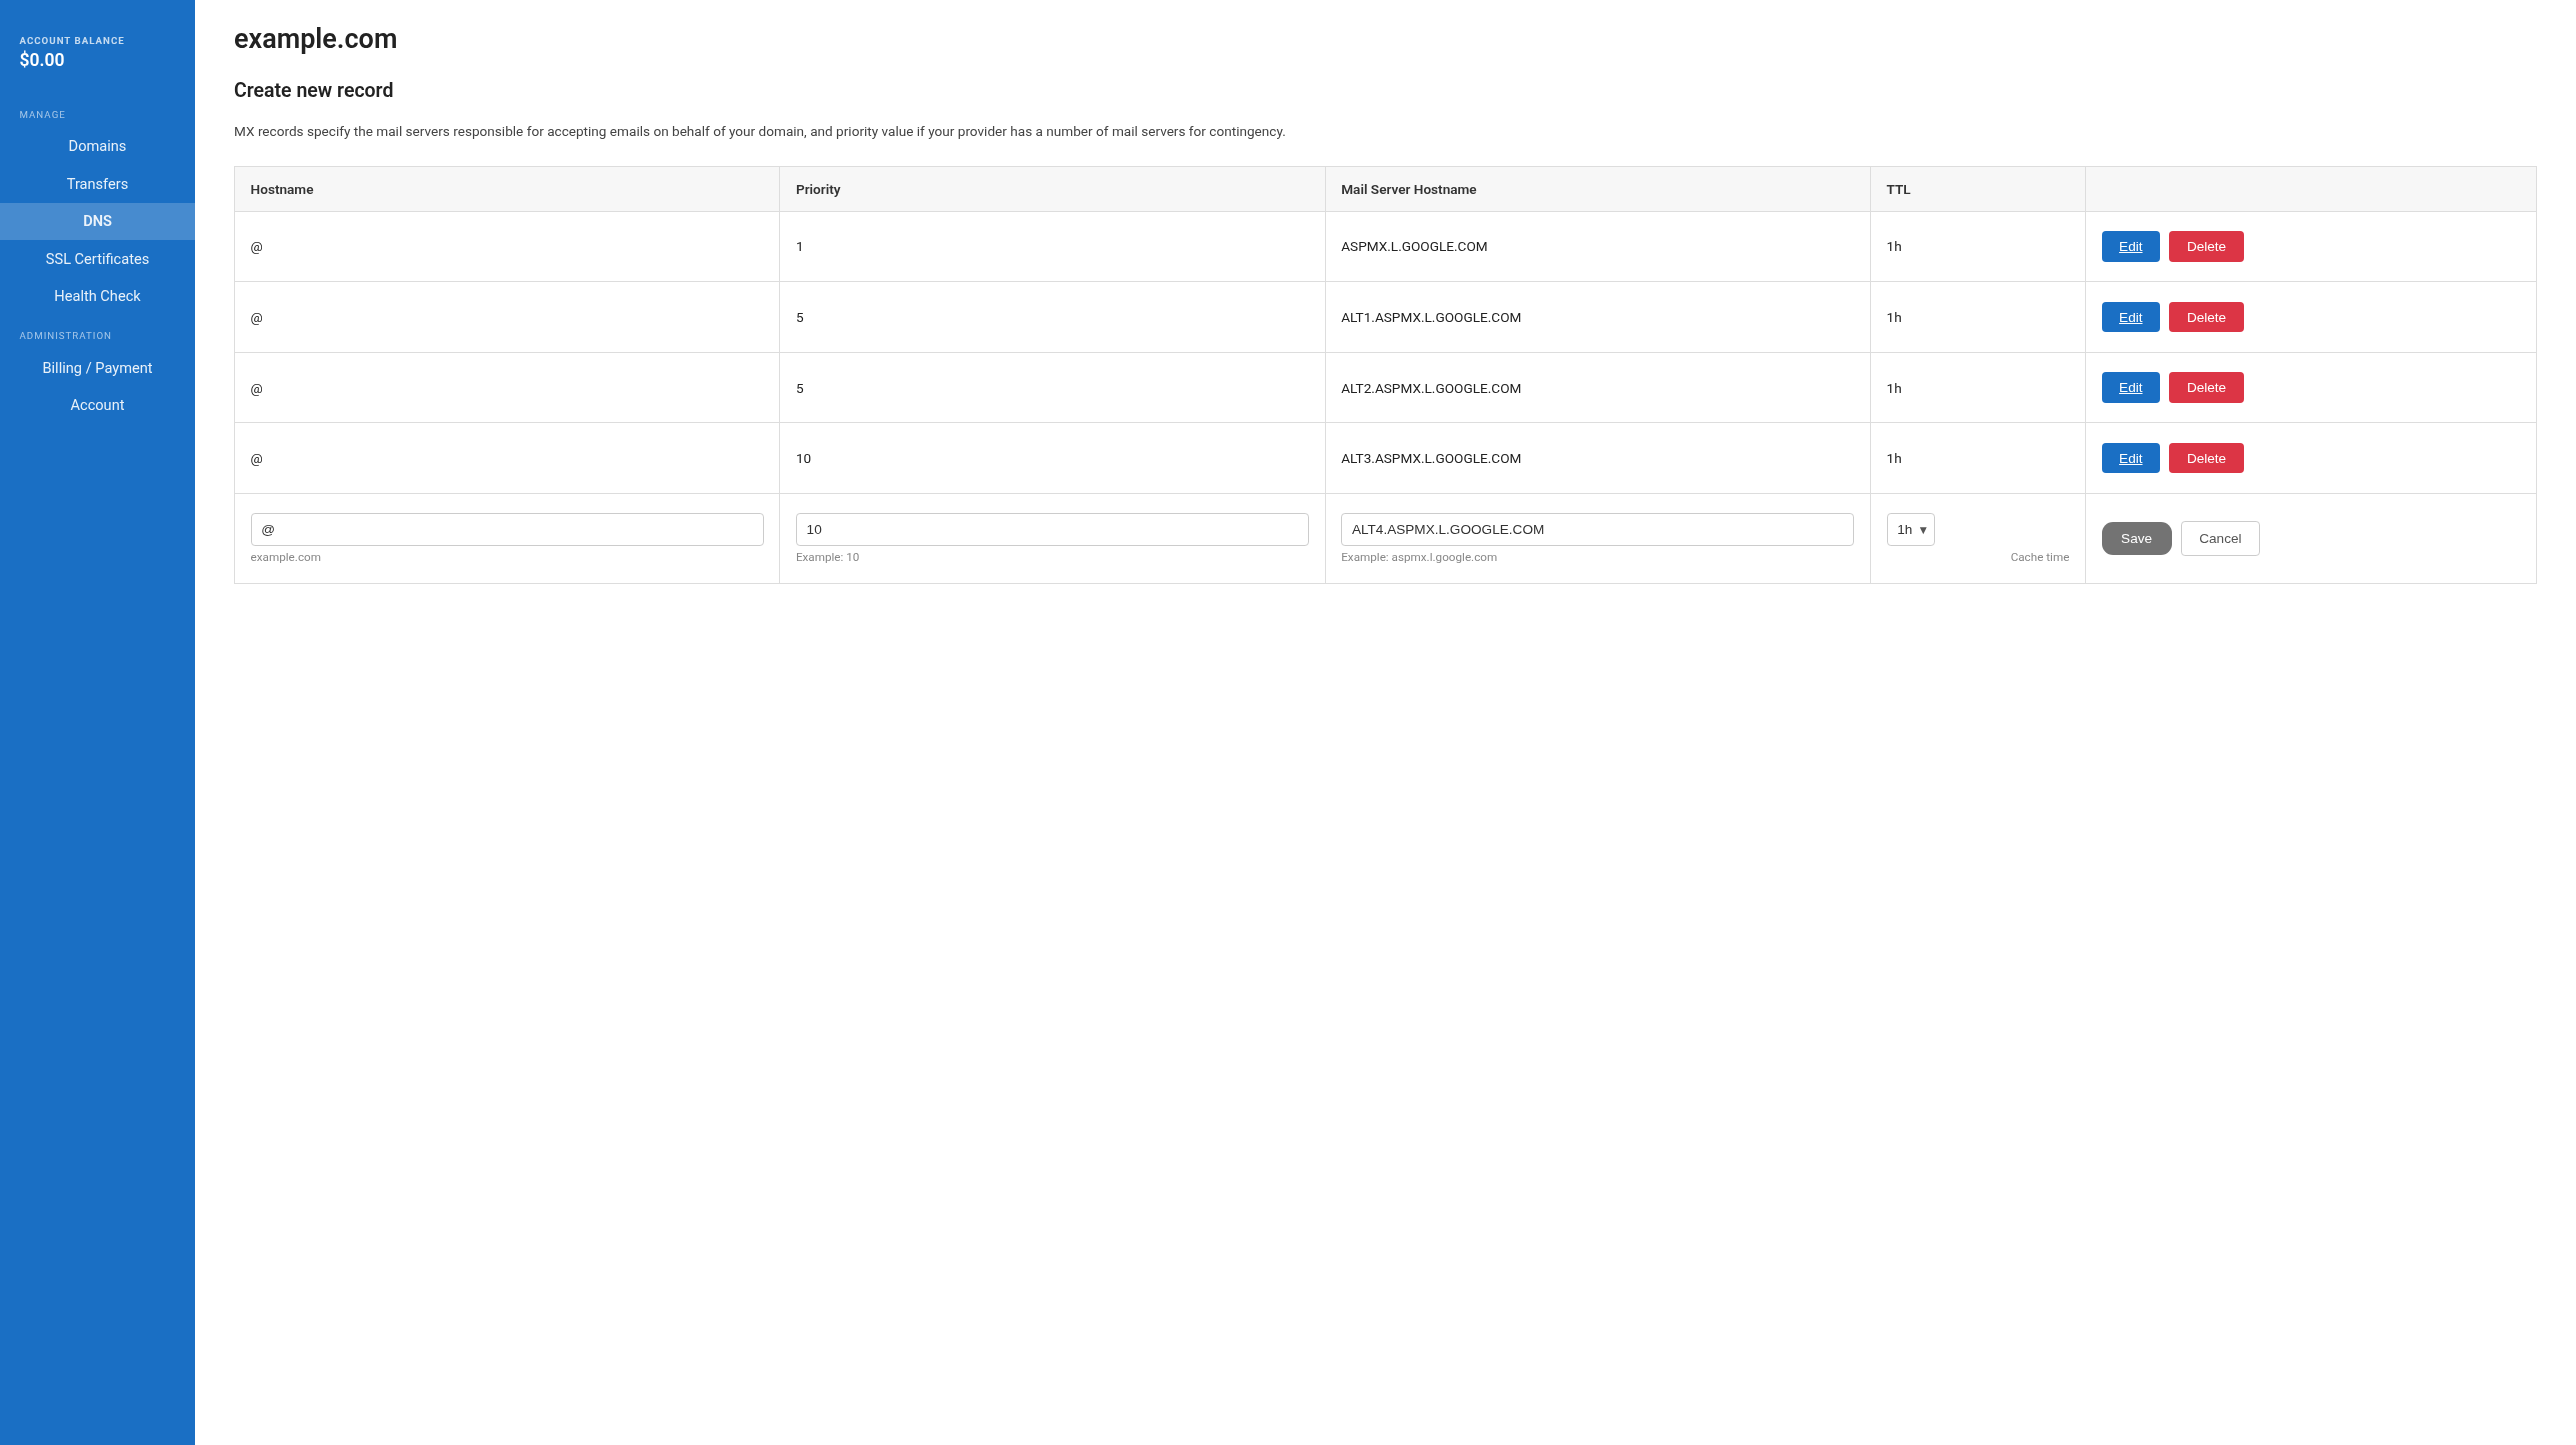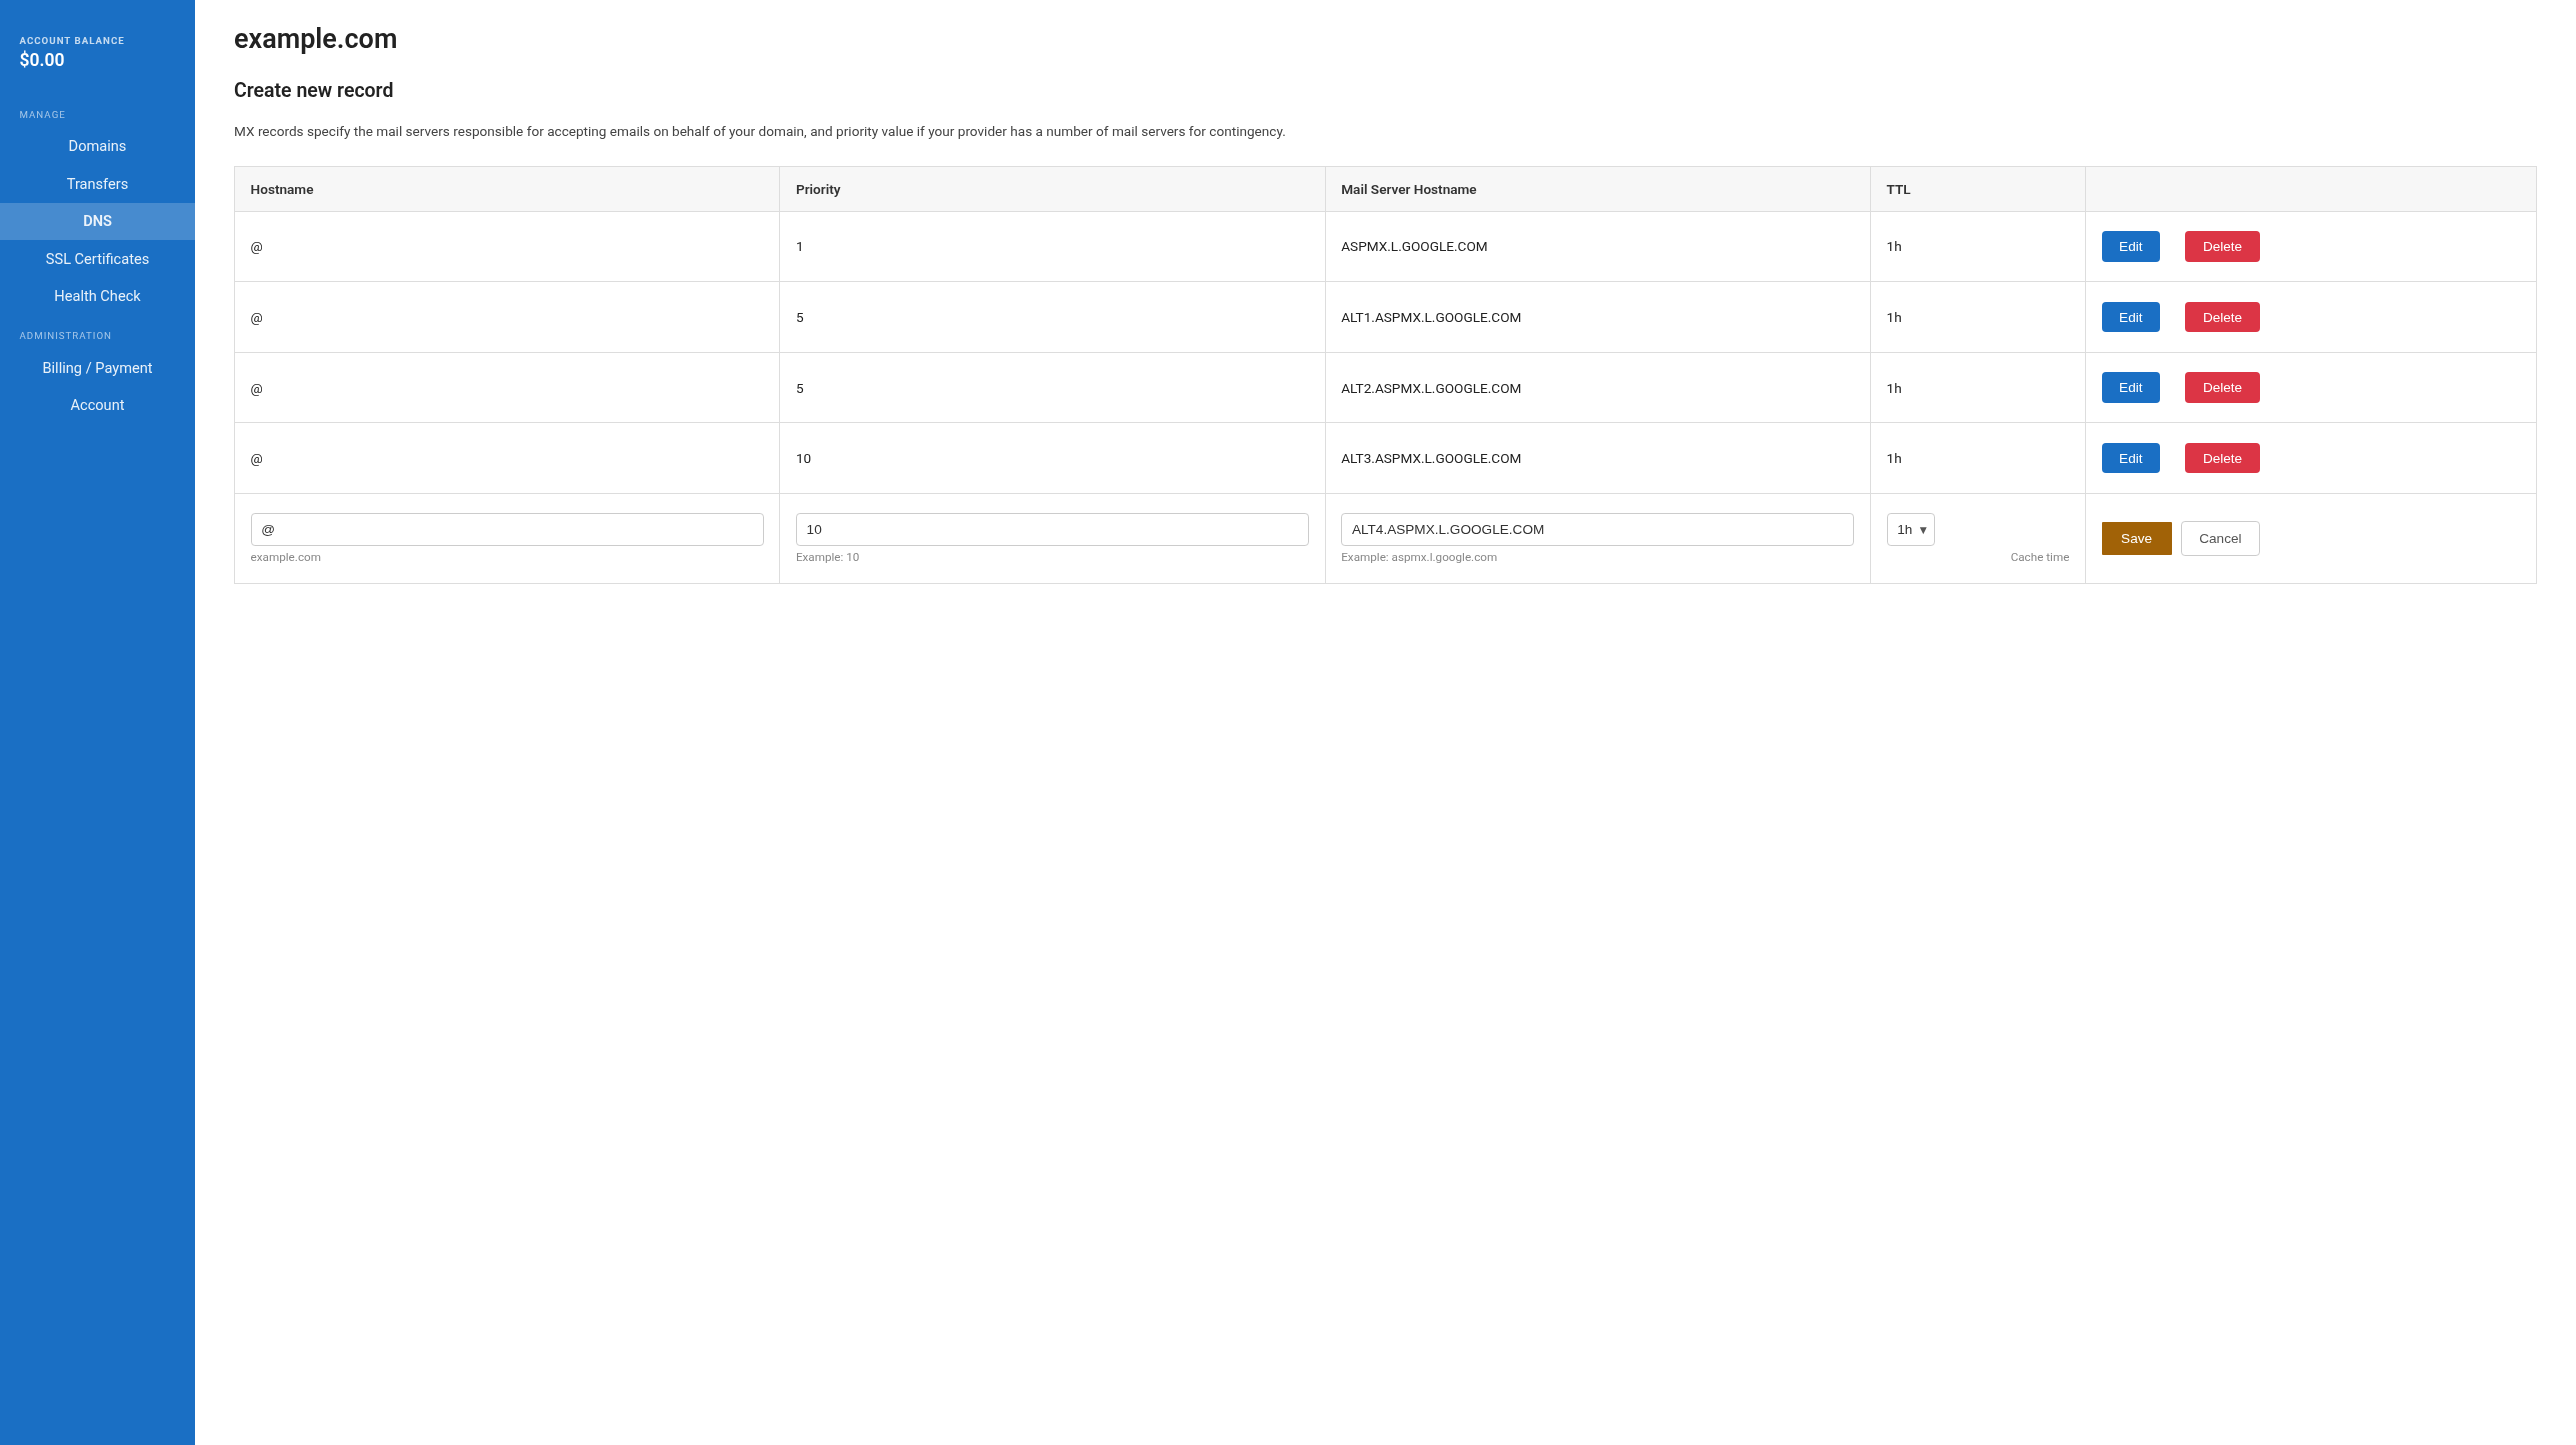--- a/index.html
+++ b/index.html
@@ -136,39 +136,40 @@
     .dns-table tr:last-child td { border-bottom: none; }
 
     .btn-edit {
       background: #1a6fc4;
       color: #fff;
       border: none;
       padding: 7.8px 17.5px;
       border-radius: 3.9px;
       cursor: pointer;
       font-size: 13.6px;
-      margin-right: 22px;
+      margin-right: 6px;
+      text-decoration: underline;
     }
 
     .btn-delete {
       background: #dc3545;
       color: #fff;
       border: none;
       padding: 7.8px 17.5px;
       border-radius: 3.9px;
       cursor: pointer;
       font-size: 13.6px;
     }
 
     .btn-save {
-      background: #a16207;
+      background: #737373;
       color: #fff;
       border: none;
       padding: 8.8px 19.5px;
-      border-radius: 1px;
+      border-radius: 11px;
       cursor: pointer;
       font-size: 13.6px;
       margin-right: 5.8px;
     }
 
     .btn-cancel {
       background: transparent;
       color: #555;
       border: 1px solid #ccc;
       padding: 8.8px 17.5px;

